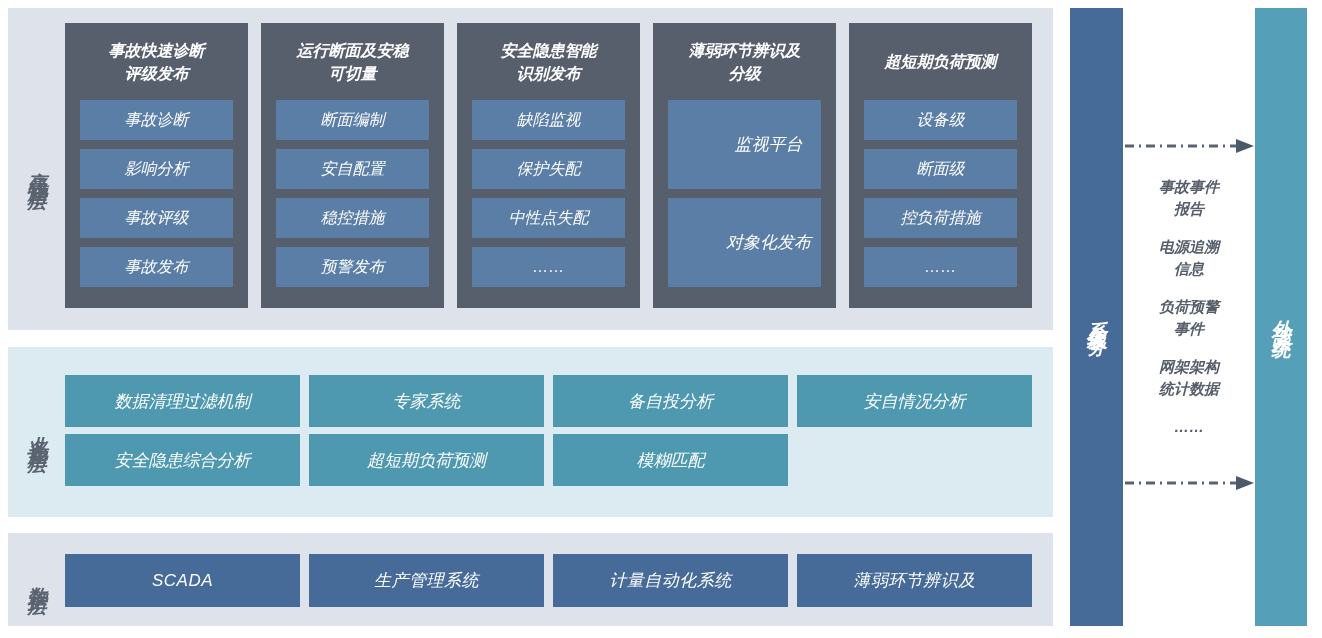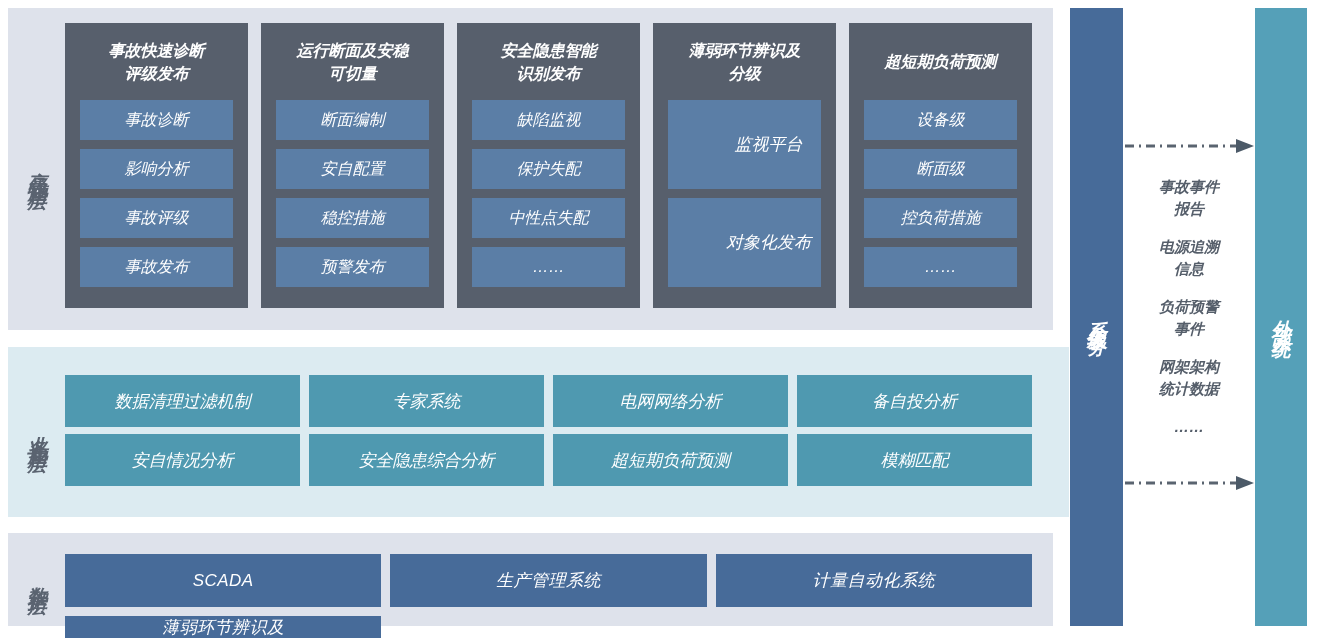--- a/index.html
+++ b/index.html
@@ -2,21 +2,21 @@
 <html><head>
 <meta charset="utf-8">
 <style>
   html,body{margin:0;padding:0;background:#ffffff;}
   body{font-family:"Liberation Sans","DejaVu Sans",sans-serif;}
   .canvas{position:relative;width:1322px;height:638px;background:#ffffff;overflow:hidden;font-style:italic;}
 
   
   .layer{position:absolute;left:8px;width:1045px;}
   .layer-top{top:8px;height:322px;background:#dee2eb;}
-  .layer-mid{top:347px;height:170px;background:#dcebf1;padding-left:16px;}
+  .layer-mid{top:347px;height:170px;background:#dcebf1;}
   .layer-data{top:533px;height:93px;background:#dee2eb;}
 
   .layer-label{position:absolute;left:0;top:0;bottom:0;width:58px;
     display:flex;align-items:center;justify-content:center;
     writing-mode:vertical-lr;text-orientation:upright;
     font-size:19px;font-weight:bold;color:#5a6370;letter-spacing:5px;}
 
   
   .groups{position:absolute;left:57px;top:15px;width:967px;height:284px;
     display:grid;grid-template-columns:repeat(5,1fr);gap:13px;}
@@ -29,21 +29,21 @@
   .group-items.tall .chip{flex:1;height:auto;font-size:17px;padding-left:48px;}
 
   
   .biz-grid{position:absolute;left:57px;top:28px;width:967px;
     display:grid;grid-template-columns:repeat(4,1fr);grid-template-rows:52px 52px;gap:7px 9px;}
   .biz-chip{background:#4f99b0;color:#ffffff;font-size:17px;
     display:flex;align-items:center;justify-content:center;}
 
   
   .data-grid{position:absolute;left:57px;top:21px;width:967px;
-    display:grid;grid-template-columns:repeat(3,1fr);grid-template-rows:53px;gap:9px;}
+    display:grid;grid-template-columns:repeat(4,1fr);grid-template-rows:53px;gap:9px;}
   .data-chip{background:#476b99;color:#ffffff;font-size:17px;
     display:flex;align-items:center;justify-content:center;letter-spacing:0.5px;}
 
   
   .v-bar{position:absolute;top:8px;height:618px;display:flex;align-items:center;justify-content:center;}
   .sys-bar{left:1070px;width:53px;background:#476b99;}
   .ext-bar{left:1255px;width:52px;background:#55a0b8;}
   .v-bar-label{writing-mode:vertical-lr;text-orientation:upright;color:#ffffff;
     font-size:19px;font-weight:bold;letter-spacing:6px;}
 
@@ -130,21 +130,20 @@
       </div>
 
     </div>
   </section>
 
   <section class="layer layer-mid">
     <div class="layer-label">业务应用层</div>
     <div class="biz-grid">
       <div class="biz-chip">数据清理过滤机制</div>
       <div class="biz-chip">专家系统</div>
-      <div class="biz-chip">电网网络分析</div>
       <div class="biz-chip">备自投分析</div>
       <div class="biz-chip">安自情况分析</div>
       <div class="biz-chip">安全隐患综合分析</div>
       <div class="biz-chip">超短期负荷预测</div>
       <div class="biz-chip">模糊匹配</div>
     </div>
   </section>
 
   <section class="layer layer-data">
     <div class="layer-label">数据层</div>

